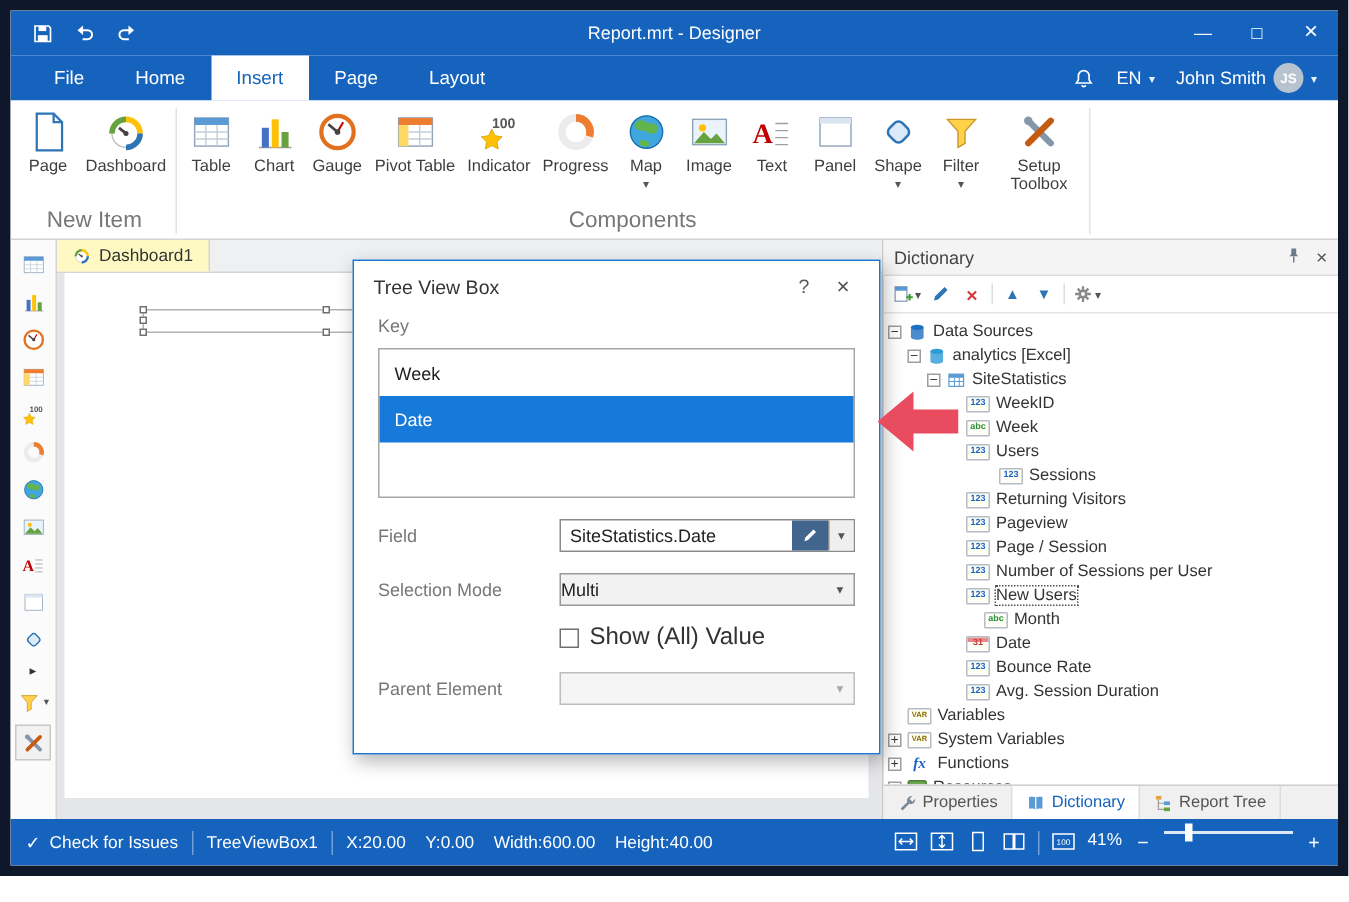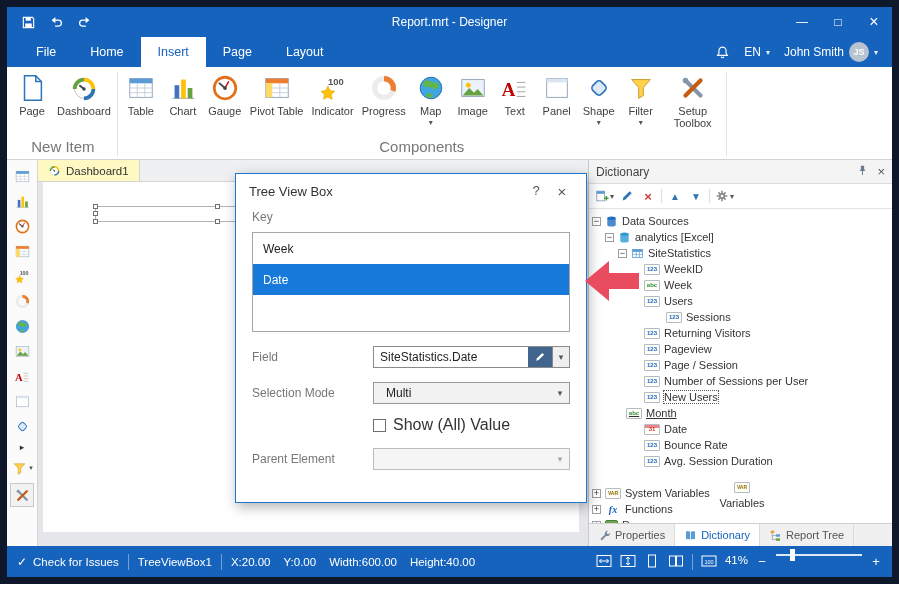--- a/index.html
+++ b/index.html
@@ -99,21 +99,21 @@
   .dlg-btns{margin-left:auto;display:flex;gap:4px}
   .dlg-help,.dlg-close{width:22px;text-align:center;color:#555;font-size:13px;cursor:default}
   .dlg-close{font-size:15px}
   .dlg-body{padding:2px 16px}
   .dlg-label{font-size:12px;color:#777}
   .dlg-list{height:100px;border:1px solid #a6a6a6;margin-top:8px;background:#fff}
   .dlg-item{height:31px;display:flex;align-items:center;padding:0 10px;font-size:12px;color:#222}
   .dlg-item.selected{background:#1779d9;color:#fff}
   .dlg-row{display:flex;align-items:center;margin-top:14px}
   .dlg-row .dlg-label{width:121px;flex:none}
-  .combo{flex:1;height:22px;border:1px solid #999;background:#f2f2f2;display:flex;align-items:center;font-size:12px;color:#222;padding-left:12px}
+  .combo{flex:1;height:22px;border:1px solid #999;background:#f2f2f2;display:flex;align-items:center;font-size:12px;color:#222;padding-left:0}
   .combo .dd{margin-left:auto;width:18px;text-align:center;color:#555;font-size:9px}
   .combo.disabled{background:#f5f5f5;border-color:#bdbdbd}
   .combo.disabled .dd{color:#a8a8a8}
   .field-combo{flex:1;height:22px;border:1px solid #8a8a8a;background:#fff;display:flex;align-items:stretch;font-size:12px;color:#222}
   .field-text{flex:1;display:flex;align-items:center;padding-left:6px}
   .field-edit{width:24px;background:#41658c;color:#fff;display:flex;align-items:center;justify-content:center}
   .field-edit svg{width:12px;height:12px}
   .field-dd{width:17px;border-left:1px solid #8a8a8a;background:#efefef;display:flex;align-items:center;justify-content:center;font-size:9px;color:#555}
   .checkbox-row{margin-top:12px}
   .checkbox-row label{display:flex;align-items:center;gap:7px;font-size:16px;color:#333}
@@ -639,41 +639,41 @@
           <div class="tree-row" style="padding-left: 42px;">
             <span class="exp none"></span>
             <span class="colicon num">123</span>
             <span class="tlabel">Number of Sessions per User</span>
           </div>
           <div class="tree-row" style="padding-left: 42px;">
             <span class="exp none"></span>
             <span class="colicon num">123</span>
             <span class="tlabel focused">New Users</span>
           </div>
-          <div class="tree-row" style="padding-left: 24px; text-decoration: underline;">
+          <div class="tree-row" style="padding-left: 54px;">
             <span class="exp none"></span>
             <span class="colicon str">abc</span>
             <span class="tlabel">Month</span>
           </div>
           <div class="tree-row" style="padding-left: 42px;">
             <span class="exp none"></span>
             <span class="colicon date">31</span>
             <span class="tlabel">Date</span>
           </div>
           <div class="tree-row" style="padding-left: 42px;">
             <span class="exp none"></span>
             <span class="colicon num">123</span>
             <span class="tlabel">Bounce Rate</span>
           </div>
           <div class="tree-row" style="padding-left: 42px;">
             <span class="exp none"></span>
             <span class="colicon num">123</span>
             <span class="tlabel">Avg. Session Duration</span>
           </div>
-          <div class="tree-row" style="padding-left: 3px; flex-direction: column;">
+          <div class="tree-row" style="padding-left: 3px;">
             <span class="exp none"></span>
             <span class="colicon varb">VAR</span>
             <span class="tlabel">Variables</span>
           </div>
           <div class="tree-row" style="padding-left: 3px;">
             <span class="exp">+</span>
             <span class="colicon varb">VAR</span>
             <span class="tlabel">System Variables</span>
           </div>
           <div class="tree-row" style="padding-left: 3px;">

